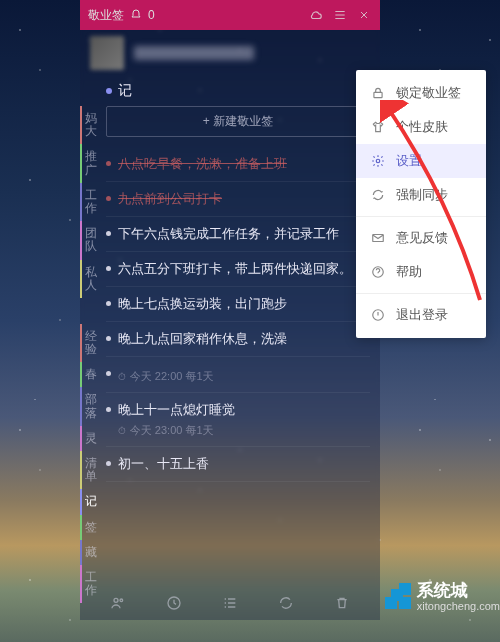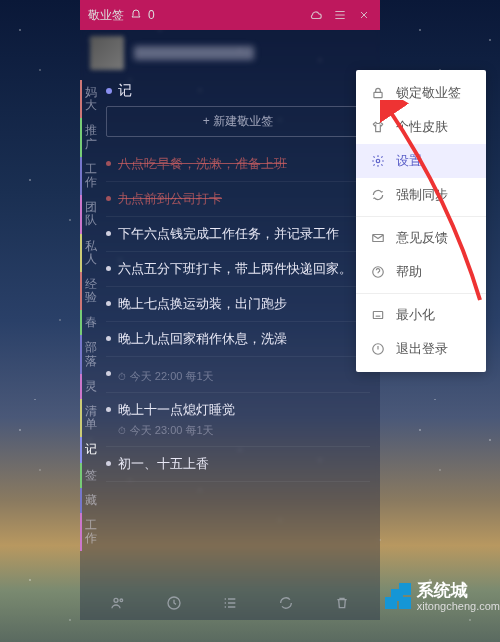--- a/index.html
+++ b/index.html
@@ -94,21 +94,21 @@
   writing-mode: horizontal-tb;
   color: rgba(220,220,235,0.55);
   font-size: 12px;
   text-align: center;
   padding: 6px 0;
   border-left: 2px solid transparent;
   cursor: pointer;
   line-height: 1.1;
 }
 .side-tab.active { border-left-color: #8a8ff0; color: #fff; }
-.side-tab.c1 { border-left-color: #c77; }
+.side-tab.c1 { border-left-color: #c77; margin-top: 26px; }
 .side-tab.c2 { border-left-color: #7c7; }
 .side-tab.c3 { border-left-color: #77c; }
 .side-tab.c4 { border-left-color: #c7c; }
 .side-tab.c5 { border-left-color: #cc7; }
 
 .main {
   flex: 1;
   padding: 4px 10px 0 6px;
   overflow: hidden;
 }
@@ -407,29 +407,20 @@
           <circle cx="12" cy="12" r="9"></circle>
           <path d="M9 9a3 3 0 1 1 4 3c-1 .5-1 1-1 2M12 18h0"></path>
         </svg>
       </span>
     <span>帮助</span>
   </div>
   <div class="menu-sep"></div>
   <div class="menu-item">
     <span class="micon">
         <svg width="14" height="14" viewBox="0 0 24 24" fill="none" stroke="currentColor" stroke-width="2">
-          <rect x="4" y="6" width="16" height="12" rx="1"></rect>
-          <path d="M8 14h8"></path>
-        </svg>
-      </span>
-    <span>最小化</span>
-  </div>
-  <div class="menu-item">
-    <span class="micon">
-        <svg width="14" height="14" viewBox="0 0 24 24" fill="none" stroke="currentColor" stroke-width="2">
           <circle cx="12" cy="12" r="9"></circle>
           <path d="M12 7v6M12 17h0"></path>
         </svg>
       </span>
     <span>退出登录</span>
   </div>
 </div>
 
 <div class="arrow">
   <svg width="110" height="220">

